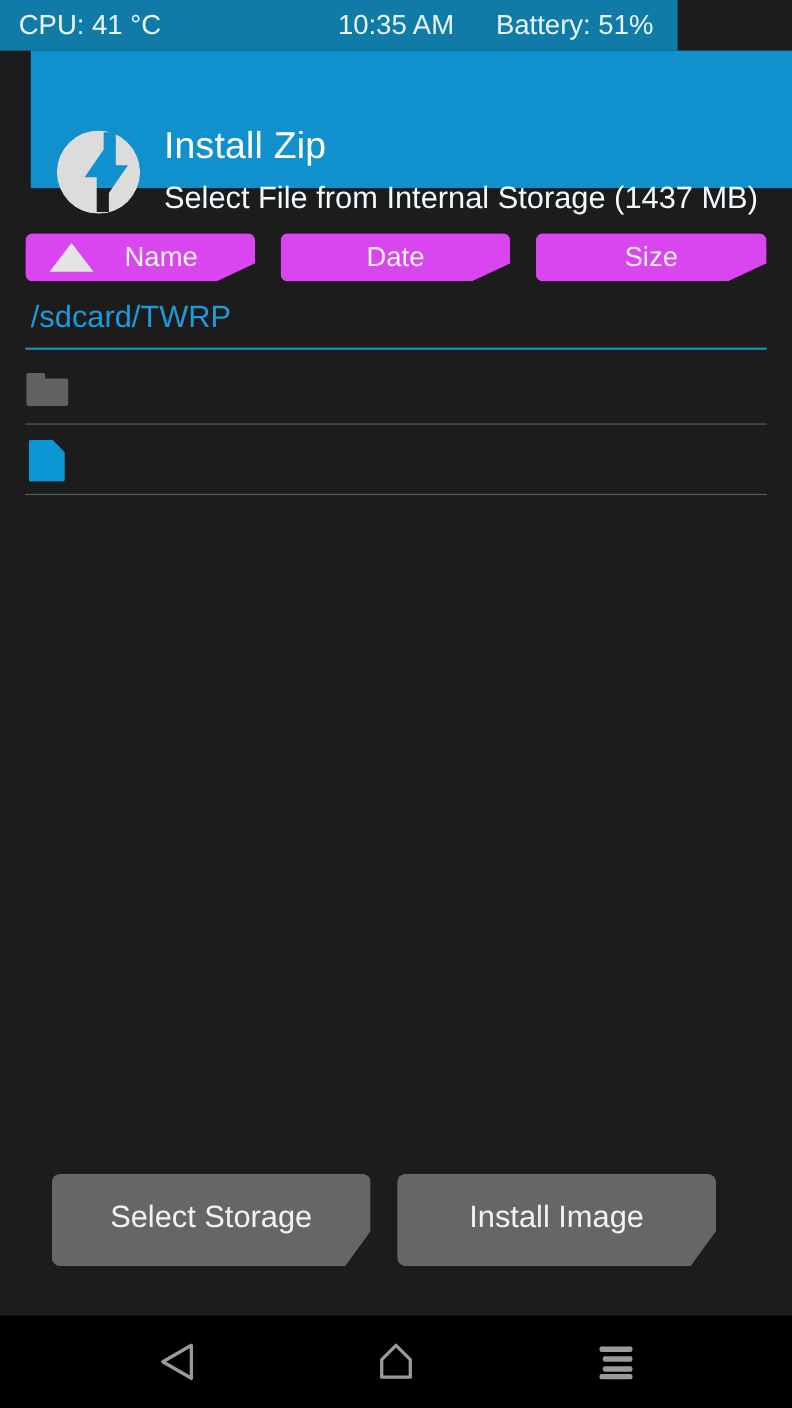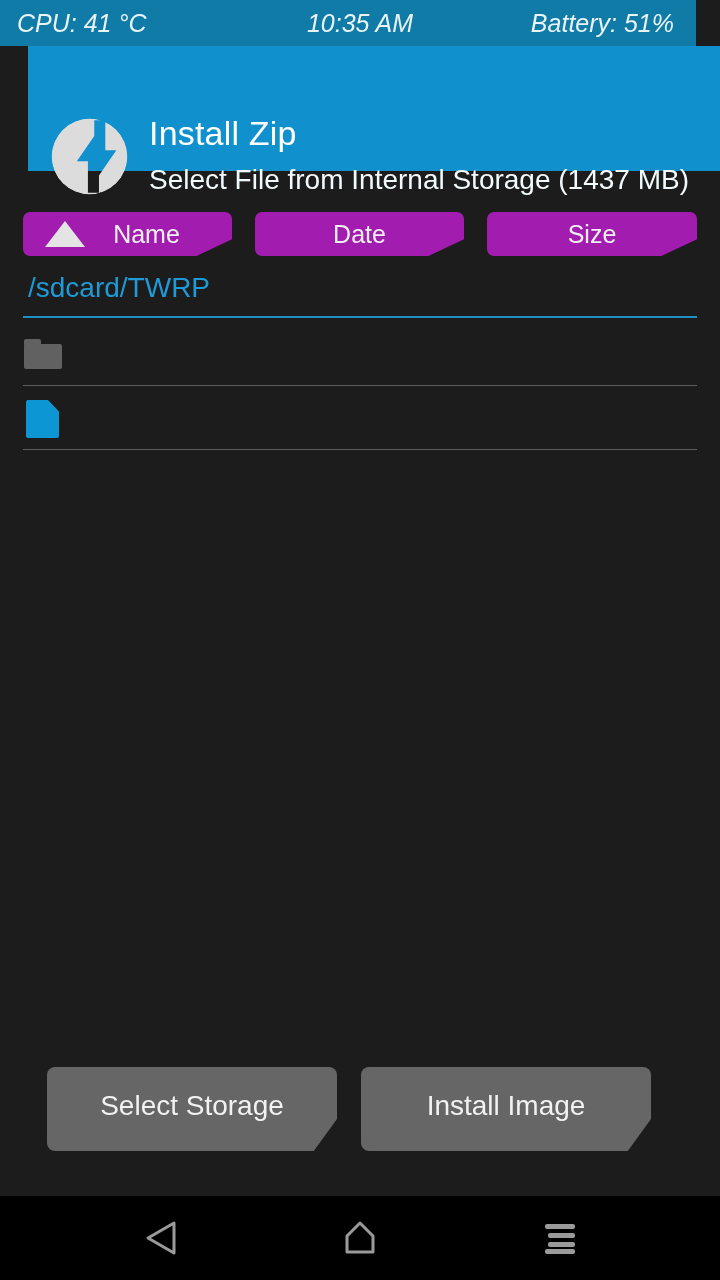--- a/index.html
+++ b/index.html
@@ -16,25 +16,24 @@
     width: 720px;
     height: 1280px;
     overflow: hidden;
     background: #1c1c1c;
   }
 
   
   #statusbar {
     position: absolute;
     left: 0; top: 0;
-    width: 696px; height: 46px;
+    width: 616px; height: 46px;
     background: #0f7ba6;
     display: flex;
     align-items: center;
-    font-style: italic;
   }
   .status-cell {
     color: #e9f4f9;
     font-size: 25px;
     line-height: 46px;
     white-space: nowrap;
   }
   #status-cpu  { position: absolute; left: 17px; }
   #status-time { position: absolute; left: 0; width: 720px; text-align: center; }
   #status-batt { position: absolute; right: 22px; }
@@ -69,21 +68,21 @@
   
   #sortbar {
     position: absolute;
     left: 0; top: 212px;
     width: 720px; height: 48px;
   }
   .sort-btn {
     position: absolute;
     top: 0;
     height: 44px;
-    background: #a21caf;
+    background: #d946ef;
     border-radius: 7px 7px 7px 7px;
     
     -webkit-clip-path: polygon(0 0, 100% 0, 100% 62%, 83% 100%, 0 100%);
     clip-path: polygon(0 0, 100% 0, 100% 62%, 83% 100%, 0 100%);
     color: #f0f0f0;
     font-size: 25px;
     display: flex;
     align-items: center;
     justify-content: center;
   }

